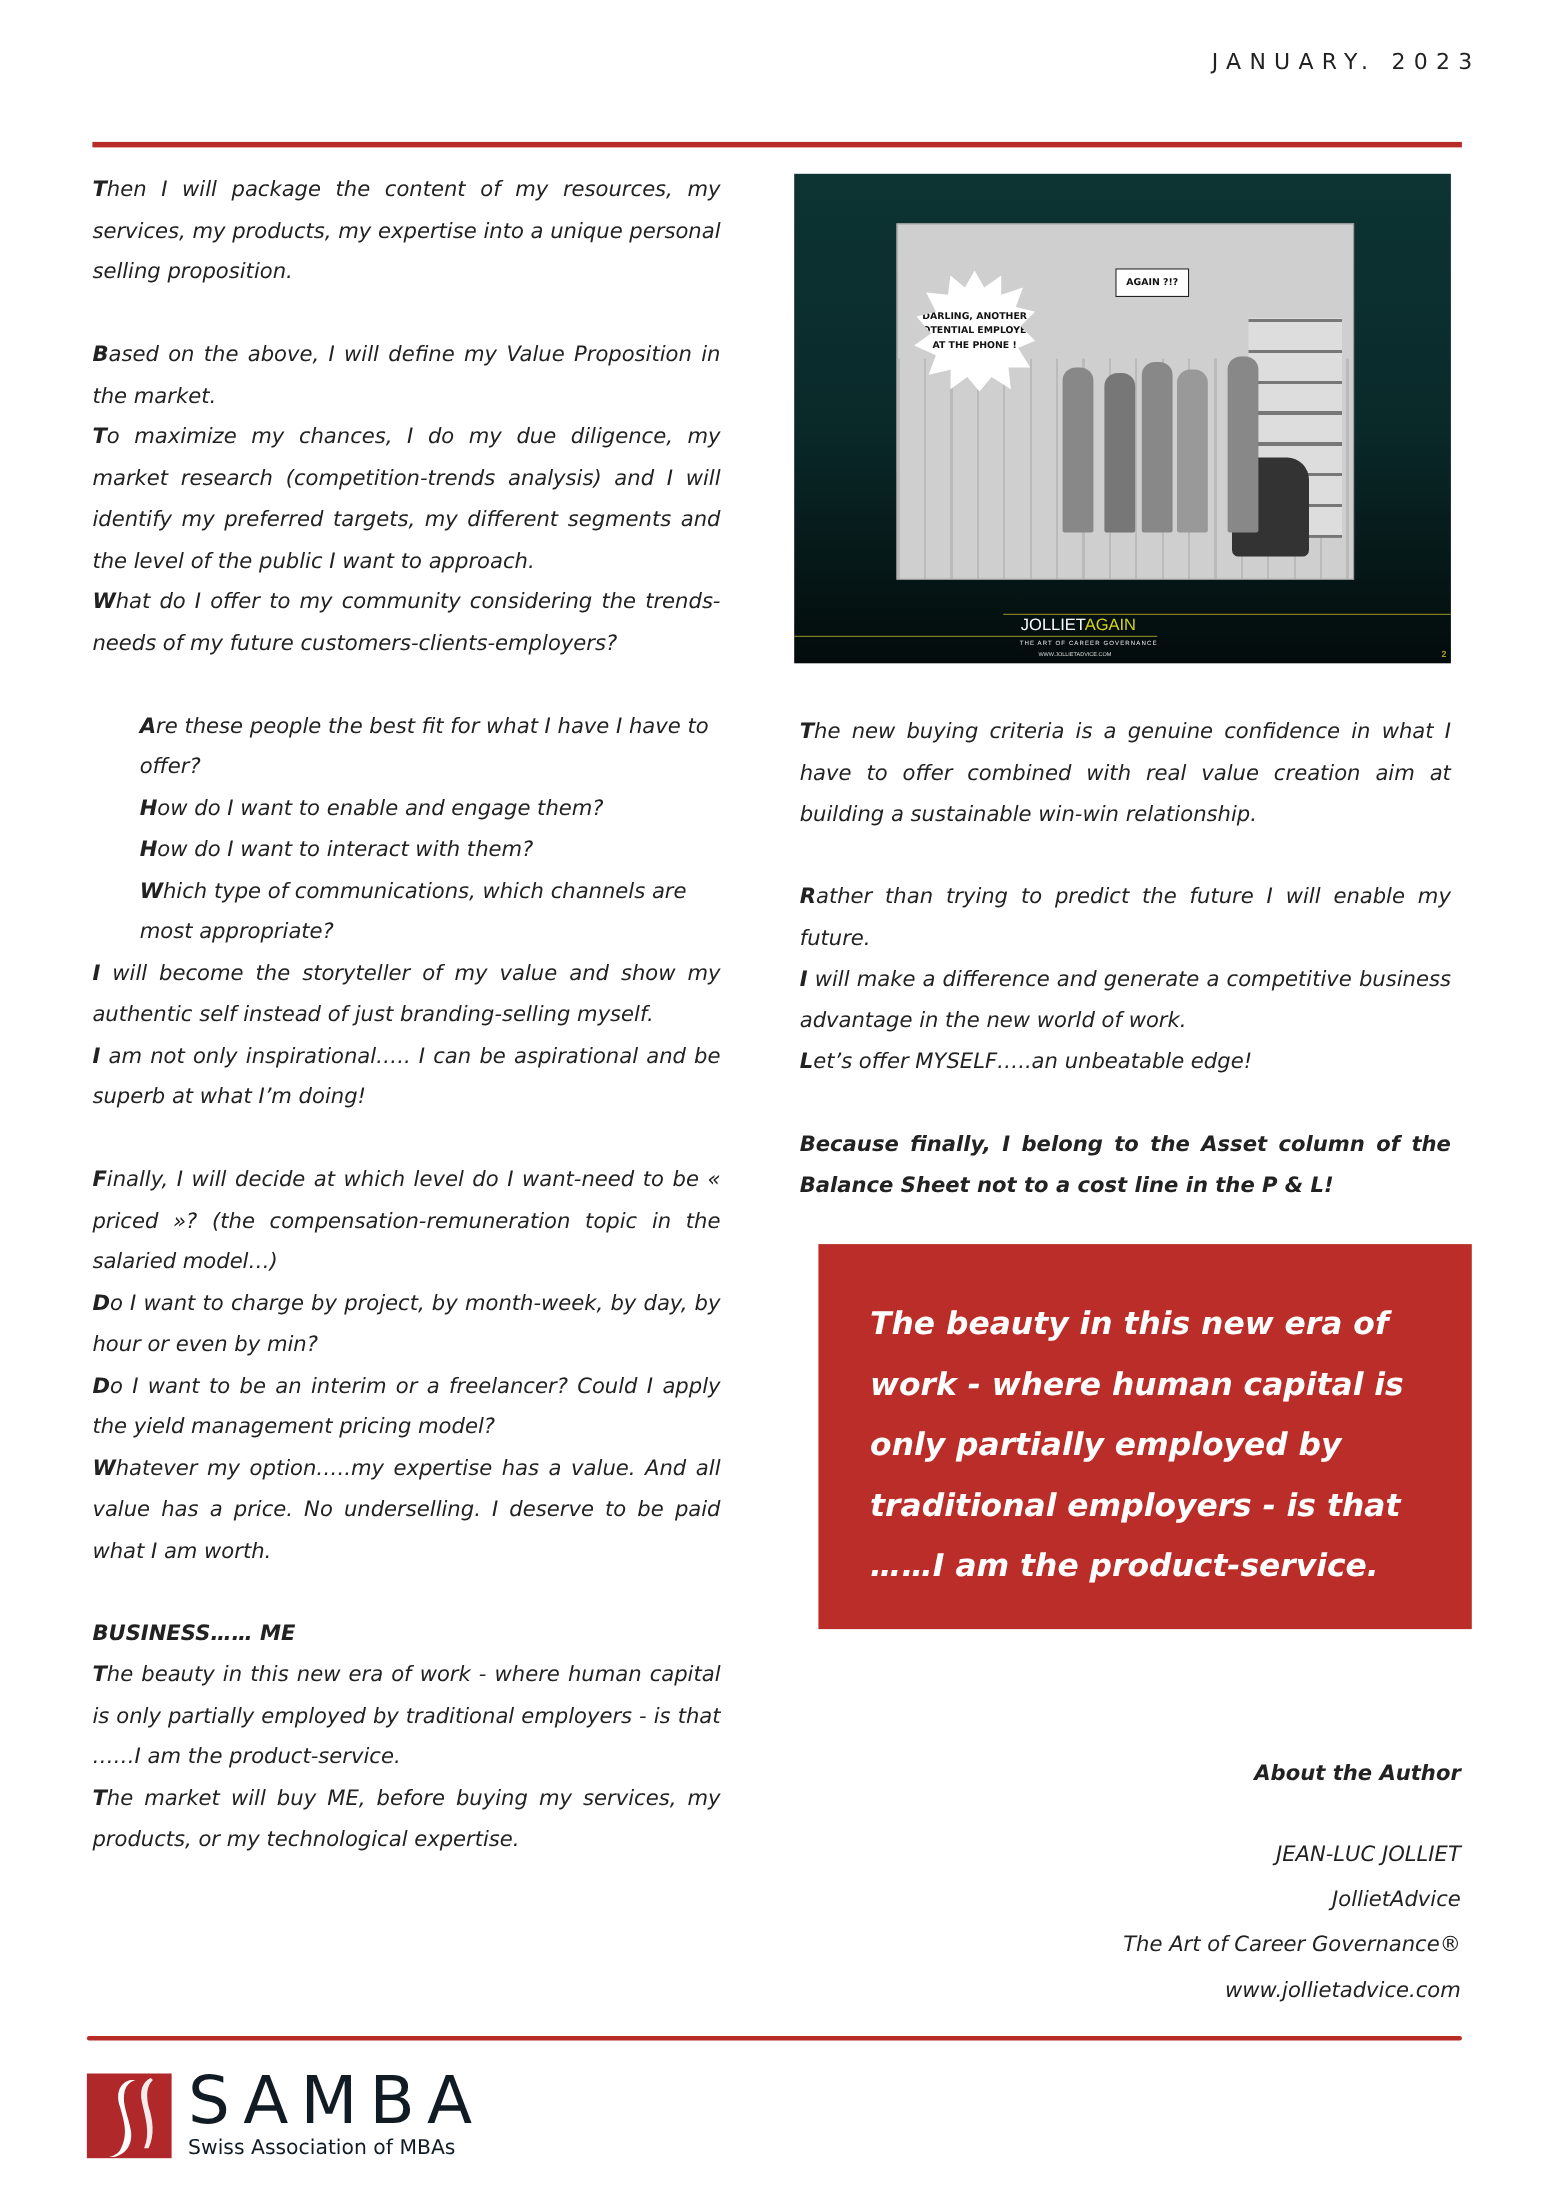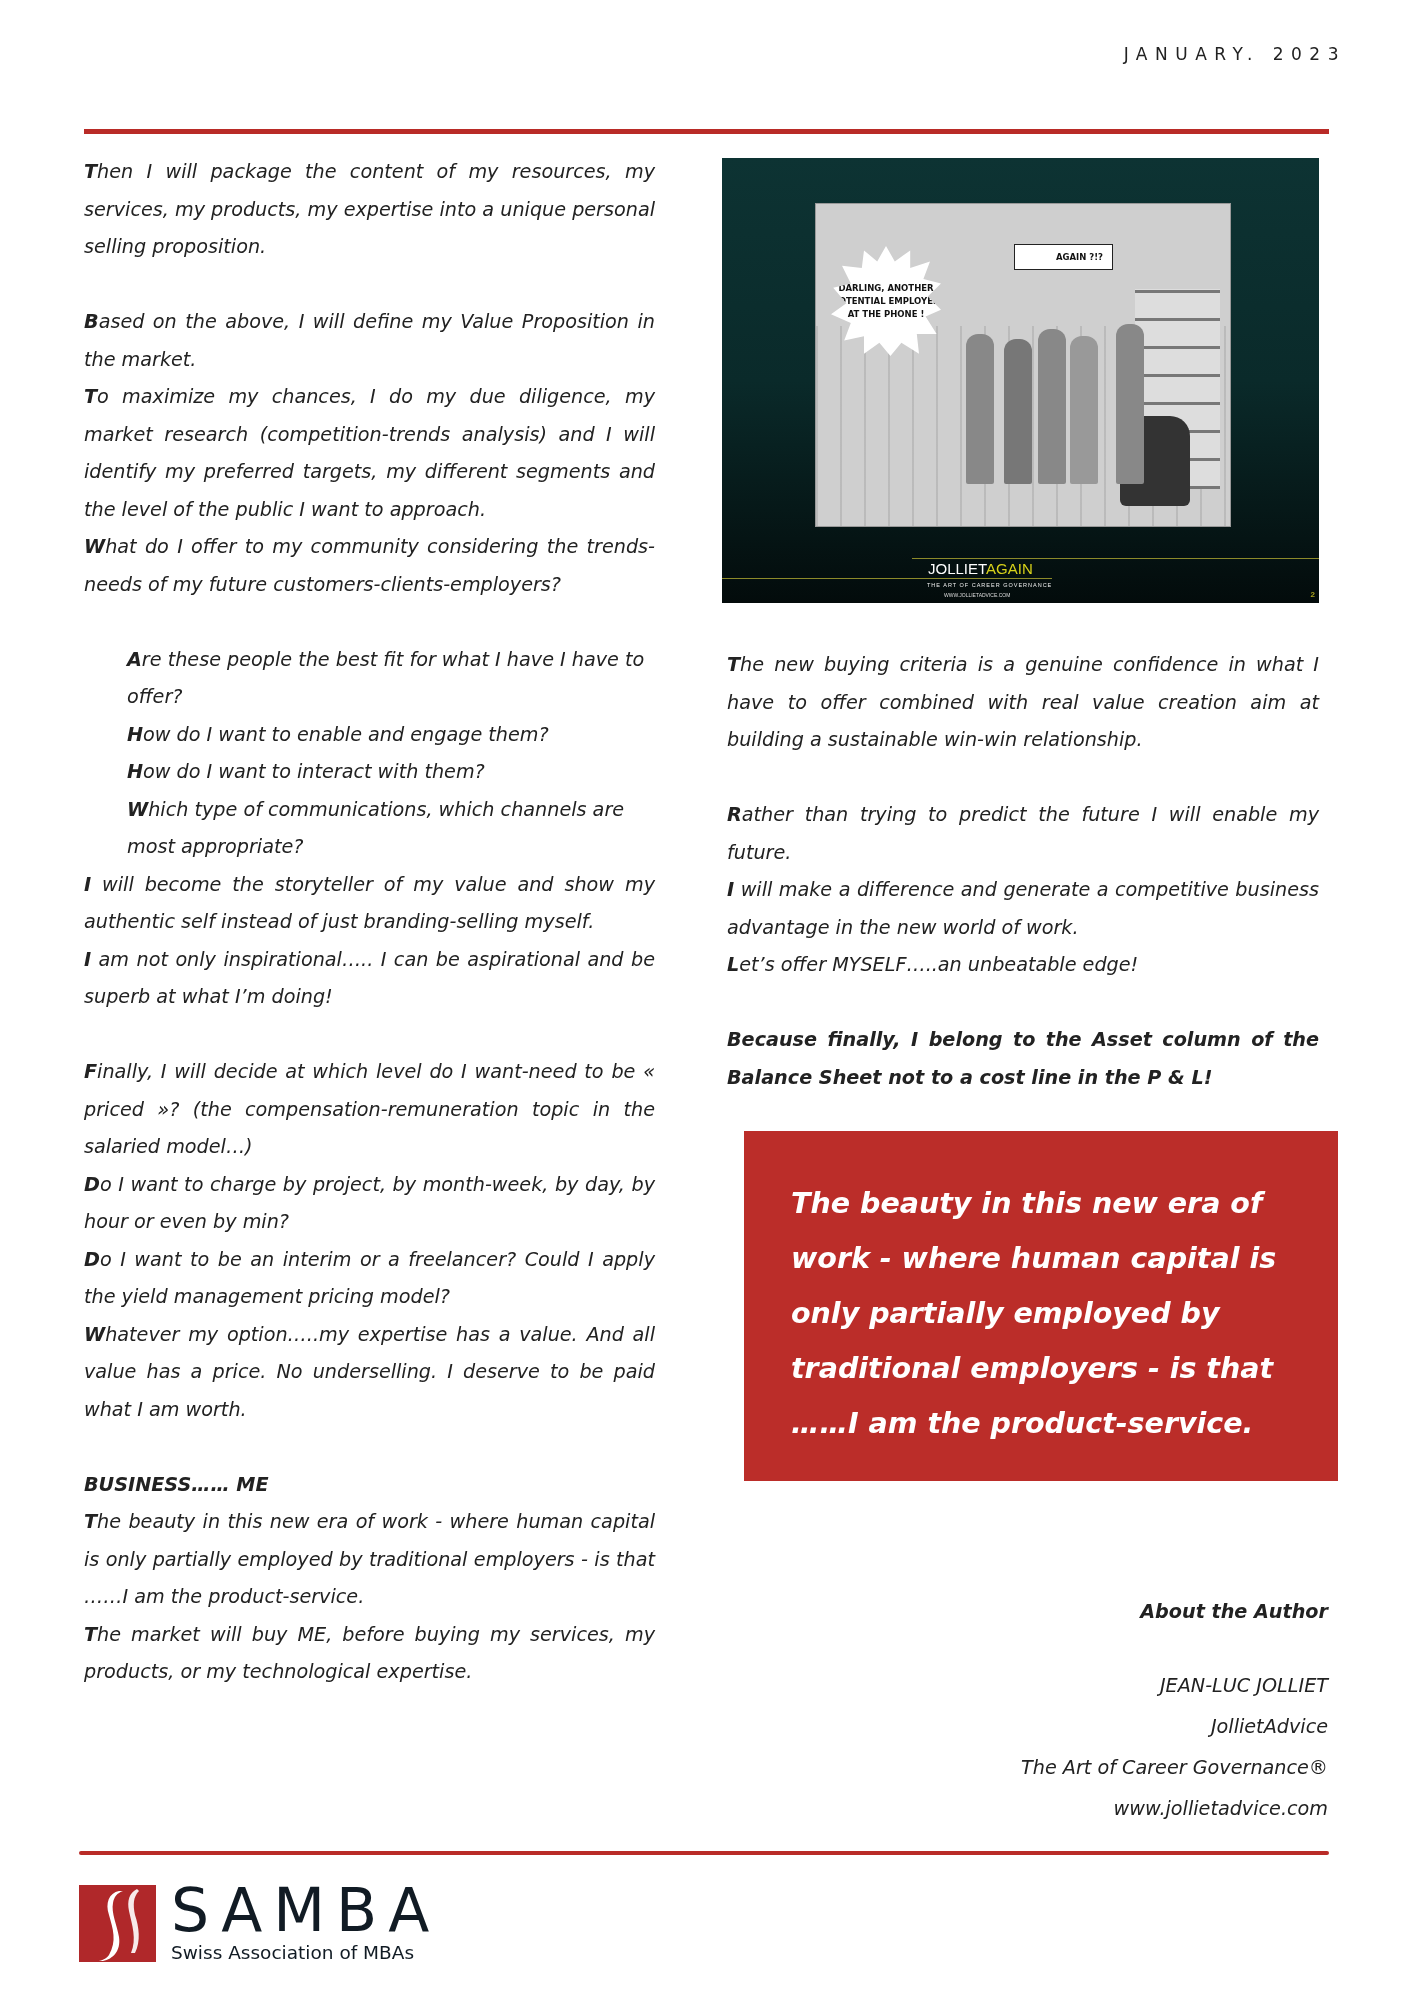--- a/index.html
+++ b/index.html
@@ -1,18 +1,18 @@
 <!DOCTYPE html>
 <html><head>
 <meta charset="utf-8">
 <style>
   html, body { margin:0; padding:0; background:#ffffff; }
   body { width:1414px; height:2000px; position:relative; overflow:hidden;
          font-family:"DejaVu Sans", "Liberation Sans", sans-serif; color:#222; }
-  .date { position:absolute; top:44px; right:68px; font-size:17px; letter-spacing:7.5px;
+  .date { position:absolute; top:44px; right:68px; font-size:20px; letter-spacing:7.5px;
           color:#222; font-family:"DejaVu Sans", sans-serif; }
   .rule-top { position:absolute; left:84px; top:129px; width:1245px; height:5px; background:#b92b27; }
   .rule-bottom { position:absolute; left:79px; top:1851px; width:1250px; height:4px; background:#b92b27; border-radius:2px; }
 
   .col { position:absolute; font-style:italic; font-size:19.2px; line-height:37.5px; text-align:justify; }
   .col-left { left:84px; top:153px; width:571px; }
   .col-right { left:727px; top:646px; width:592px; }
   .col p { margin:0; }
   .col .gap { height:37.5px; }
   .cap { font-weight:bold; font-style:italic; }
@@ -23,21 +23,21 @@
   .cartoon { position:absolute; left:722px; top:158px; width:597px; height:445px;
              background:linear-gradient(#0d3333 0%, #0a2a2a 50%, #030b0b 100%); }
   .cartoon .panel { position:absolute; left:93px; top:45px; width:414px; height:322px;
              background:#cfcfcf; border:1px solid #999; }
   .cartoon .bubble1 { position:absolute; left:15px; top:42px; width:110px; height:110px;
              background:#fff; clip-path:polygon(50% 0,58% 14%,72% 4%,72% 20%,90% 14%,84% 30%,100% 34%,88% 46%,100% 58%,86% 64%,96% 80%,78% 80%,80% 98%,64% 88%,54% 100%,44% 88%,30% 98%,30% 82%,12% 86%,18% 70%,0 62%,14% 52%,2% 38%,18% 34%,10% 18%,28% 20%,30% 4%,42% 14%);
              display:flex; align-items:center; justify-content:center; text-align:center;
              font-family:"DejaVu Sans", sans-serif; font-size:8.5px; font-weight:bold; line-height:13px; color:#111; font-style:normal; }
   .cartoon .bubble2 { position:absolute; left:198px; top:40px; width:65px; height:24px; background:#fff;
              border:1.5px solid #222; font-family:"DejaVu Sans", sans-serif; font-size:8.5px; font-weight:bold; color:#111;
-             display:flex; align-items:center; justify-content:center;padding-left:32px; }
+             display:flex; align-items:center; justify-content:center; }
   .cartoon .scene { position:absolute; left:0; right:0; bottom:0; height:200px;
              background:repeating-linear-gradient(90deg, #aaa 0 2px, #cfcfcf 2px 24px); opacity:0.55; }
   .cartoon .figures { position:absolute; left:150px; top:110px; width:210px; height:170px; }
   .cartoon .fig { position:absolute; bottom:0; width:28px; background:#888; border-radius:12px 12px 2px 2px; }
   .cartoon .shelf { position:absolute; right:10px; top:85px; width:85px; height:200px;
              background:repeating-linear-gradient(0deg, #777 0 3px, #ddd 3px 28px); }
   .cartoon .chair { position:absolute; right:40px; bottom:20px; width:70px; height:90px; background:#333; border-radius:20px 20px 6px 6px; }
   .cartoon .brand-line1 { position:absolute; left:190px; right:0; top:400px; height:1px; background:#8c8a2a; }
   .cartoon .brand-line2 { position:absolute; left:0; width:330px; top:420px; height:1px; background:#8c8a2a; }
   .cartoon .brand { position:absolute; left:206px; top:402px; font-family:"Liberation Sans", sans-serif; font-size:15px; color:#fff; font-style:normal; }

